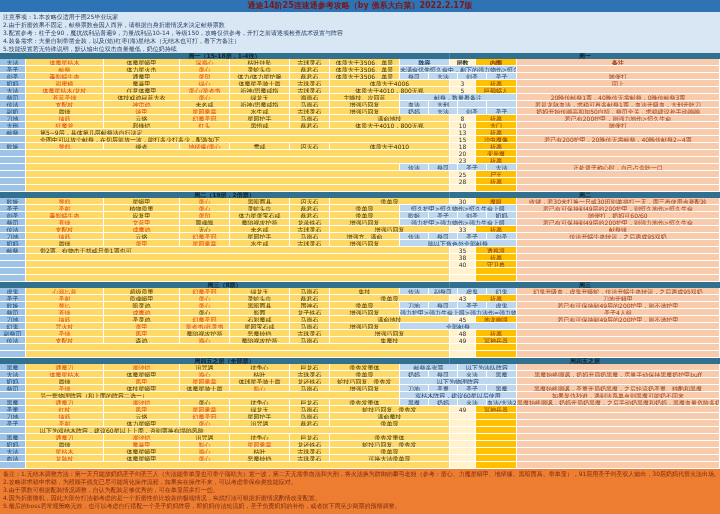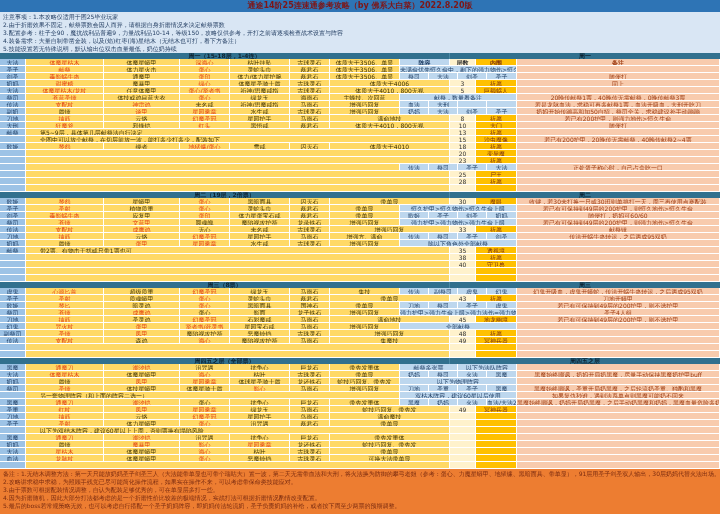--- a/index.html
+++ b/index.html
@@ -30,21 +30,21 @@
   .or {background:#f8cbad;color:#9c3a10;}
   .orh{background:#f8cbad;color:#9c3a10;font-weight:bold;}
   .bottom-notes{width:720px;height:45px;background:#ed7d31;color:#7a2b10;font-size:6px;
     padding:1px 0 0 3px;box-sizing:border-box;}
   .bottom-notes .note-line{height:8px;line-height:8px;white-space:nowrap;overflow:hidden;}
 </style>
 </head>
 <body>
 
 <div id="screen">
-  <div class="title-bar">通途14阶25连速通参考攻略（by 佛系大白菜）2022.8.20版</div>
+  <div class="title-bar">通途14阶25连速通参考攻略（by 佛系大白菜）2022.2.17版</div>
   <div class="top-notes">
       <div class="note-line">注意事项：1.本攻略仅适用于图25毕业玩家</div>
       <div class="note-line">2.由于折磨效果不固定，献祭票数会因人而异，请根据自身折磨情况来决定献祭票数</div>
       <div class="note-line">3.配置参考：柱子全90，魔抗战利品普遍9，力量战利品10-14，等级150，攻略仅供参考，开打之前请逐项检查战术设置与阵容</div>
       <div class="note-line">4.装备需求：大量自制带凿金装，以及(焰)红枣(海)星结木（无结木也可打，看下方备注）</div>
       <div class="note-line">5.技能设置若无特殊说明，默认输出位双击血量最低，奶位奶持续</div>
     </div>
   <div id="grid">
       <div class="band">
         <div class="bseg" style="width: 450px;">周一（15-18层，1-4连）</div>

